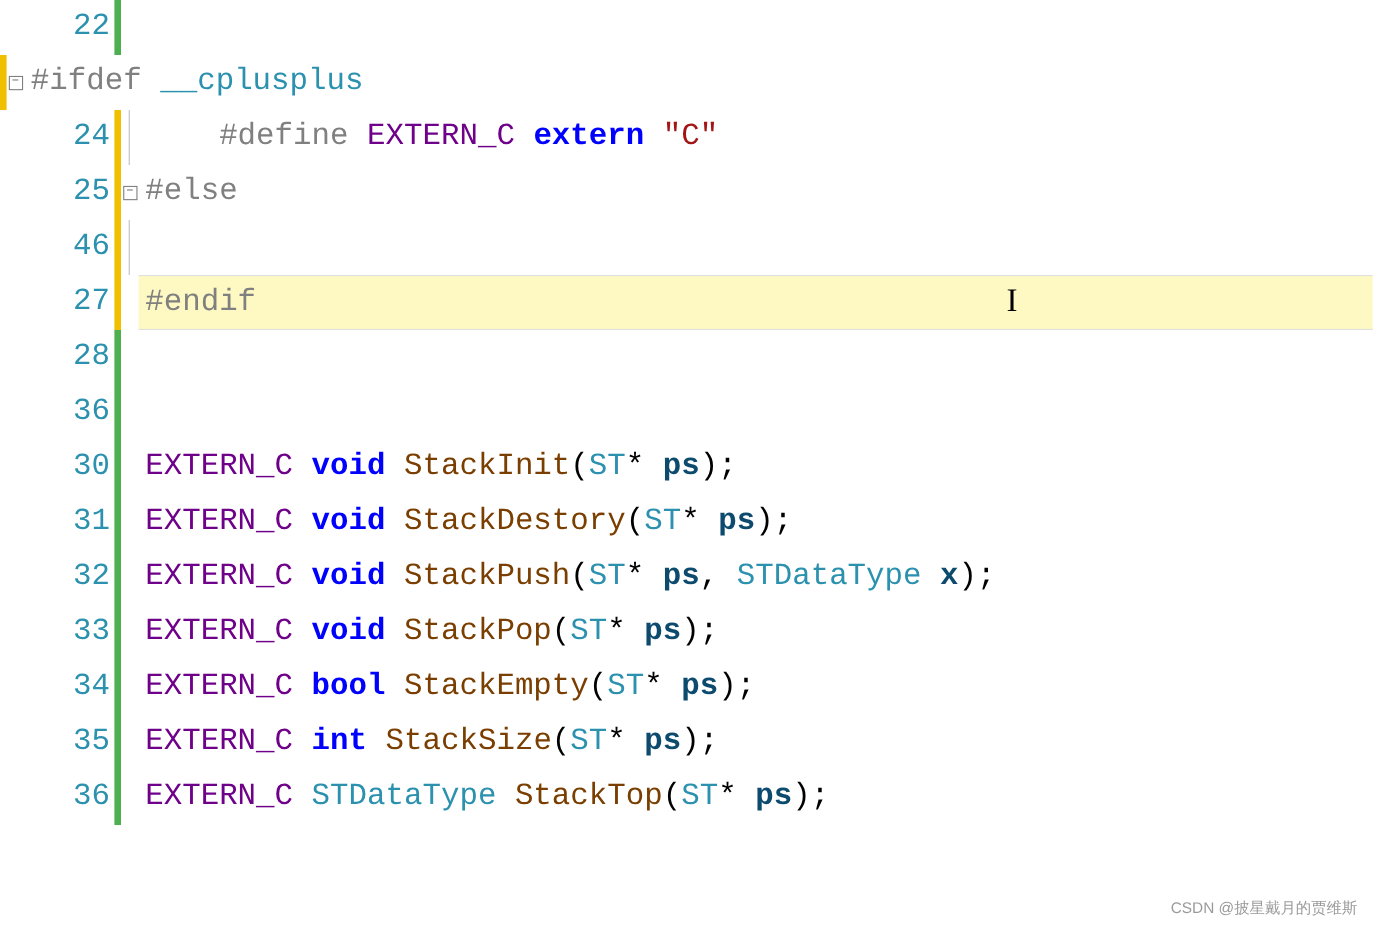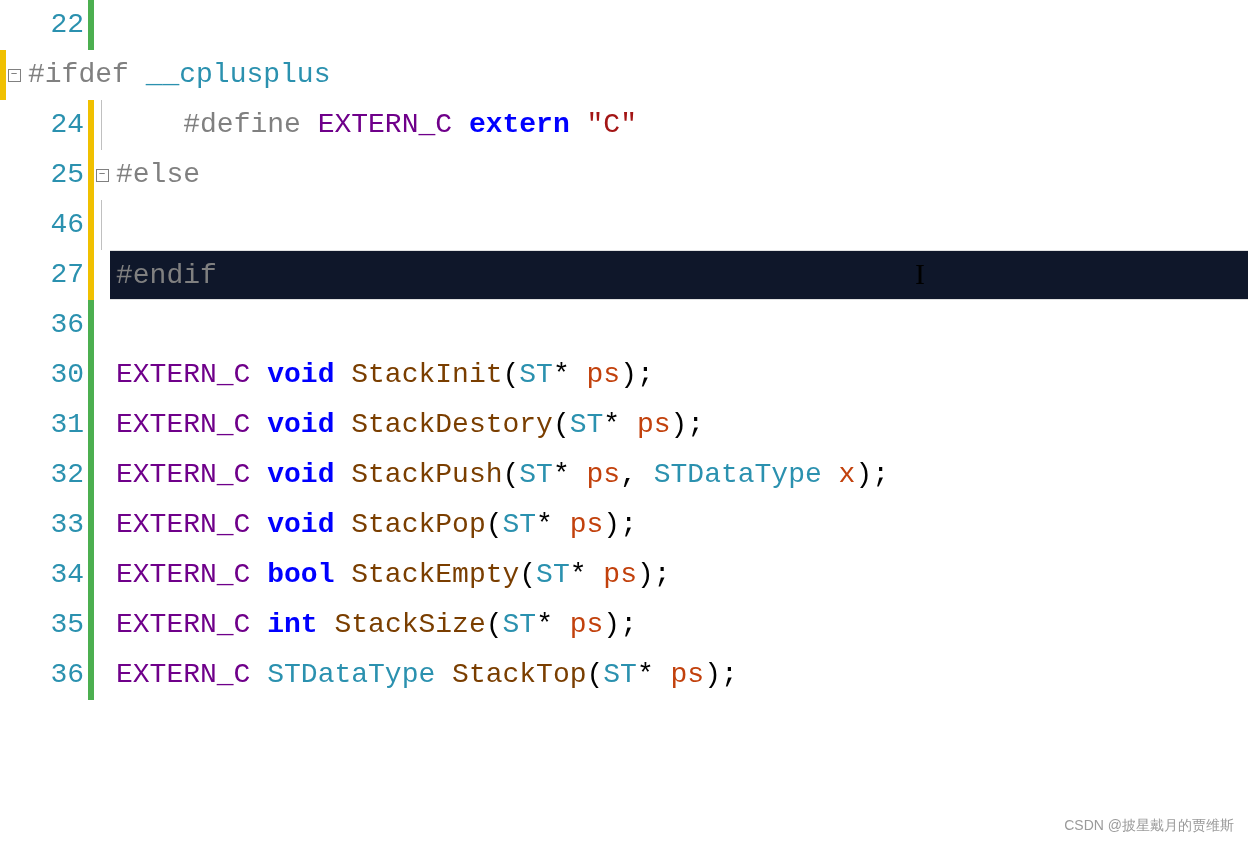--- a/index.html
+++ b/index.html
@@ -19,21 +19,21 @@
     height: 100%;
   }
   .line {
     display: flex;
     align-items: stretch;
     height: 50px;
     line-height: 50px;
     white-space: pre;
   }
   .gutter {
-    width: 88px;
+    width: 104px;
     text-align: right;
     padding-right: 4px;
     color: #2b91af;
     font-size: 28px;
     box-sizing: border-box;
     user-select: none;
   }
   .change-bar {
     width: 6px;
     flex: 0 0 6px;
@@ -66,33 +66,33 @@
     background: #c0c0c0;
     left: 7px;
     top: 0;
     bottom: 0;
   }
   .code {
     padding-left: 6px;
     flex: 1;
   }
   .highlight-line {
-    background: #0f172a;
+    background: #fef9c3;
     border-top: 1px solid #e0e0e0;
     border-bottom: 1px solid #e0e0e0;
     box-sizing: border-box;
   }
   
   .pp     { color: #808080; }          
   .pp-inactive { color: #a0a0b0; }     
   .macro  { color: #6f008a; }          
   .kw     { color: #0000ff; font-weight: bold; }          
   .type   { color: #2b91af; }          
   .func   { color: #7a3e00; }          
-  .param  { color: #c2410c; }          
+  .param  { color: #0c4a6e; font-weight: bold; }          
   .str    { color: #a31515; }          
   .punct  { color: #000000; }
   .watermark {
     position: absolute;
     right: 14px;
     bottom: 12px;
     color: rgba(120,120,120,0.75);
     font-family: "Microsoft YaHei", sans-serif;
     font-size: 14px;
     pointer-events: none;
@@ -108,20 +108,21 @@
 </head>
 <body>
 
 <div class="editor" id="editor">
     <div class="line"><div class="gutter">22</div><div class="change-bar green"></div><div class="fold-col"></div><div class="code"></div></div>
     <div class="line"><div class="change-bar yellow"></div><div class="fold-col"><div class="fold-box">−</div></div><div class="code"><span class="pp">#ifdef</span><span class="punct"> </span><span class="type">__cplusplus</span></div></div>
     <div class="line"><div class="gutter">24</div><div class="change-bar yellow"></div><div class="fold-col"><div class="fold-line-v"></div></div><div class="code"><span class="punct">    </span><span class="pp">#define</span><span class="punct"> </span><span class="macro">EXTERN_C</span><span class="punct"> </span><span class="kw">extern</span><span class="punct"> </span><span class="str">"C"</span></div></div>
     <div class="line"><div class="gutter">25</div><div class="change-bar yellow"></div><div class="fold-col"><div class="fold-box">−</div></div><div class="code"><span class="pp">#else</span></div></div>
     <div class="line"><div class="gutter">46</div><div class="change-bar yellow"></div><div class="fold-col"><div class="fold-line-v"></div></div><div class="code"><span class="punct">    </span></div></div>
     <div class="line"><div class="gutter">27</div><div class="change-bar yellow"></div><div class="fold-col"></div><div class="code highlight-line"><span class="pp">#endif</span></div></div>
+    <div class="line"><div class="gutter">28</div><div class="change-bar green"></div><div class="fold-col"></div><div class="code"></div></div>
     <div class="line"><div class="gutter">36</div><div class="change-bar green"></div><div class="fold-col"></div><div class="code"></div></div>
     <div class="line"><div class="gutter">30</div><div class="change-bar green"></div><div class="fold-col"></div><div class="code"><span class="macro">EXTERN_C</span><span class="punct"> </span><span class="kw">void</span><span class="punct"> </span><span class="func">StackInit</span><span class="punct">(</span><span class="type">ST</span><span class="punct">* </span><span class="param">ps</span><span class="punct">);</span></div></div>
     <div class="line"><div class="gutter">31</div><div class="change-bar green"></div><div class="fold-col"></div><div class="code"><span class="macro">EXTERN_C</span><span class="punct"> </span><span class="kw">void</span><span class="punct"> </span><span class="func">StackDestory</span><span class="punct">(</span><span class="type">ST</span><span class="punct">* </span><span class="param">ps</span><span class="punct">);</span></div></div>
     <div class="line"><div class="gutter">32</div><div class="change-bar green"></div><div class="fold-col"></div><div class="code"><span class="macro">EXTERN_C</span><span class="punct"> </span><span class="kw">void</span><span class="punct"> </span><span class="func">StackPush</span><span class="punct">(</span><span class="type">ST</span><span class="punct">* </span><span class="param">ps</span><span class="punct">, </span><span class="type">STDataType</span><span class="punct"> </span><span class="param">x</span><span class="punct">);</span></div></div>
     <div class="line"><div class="gutter">33</div><div class="change-bar green"></div><div class="fold-col"></div><div class="code"><span class="macro">EXTERN_C</span><span class="punct"> </span><span class="kw">void</span><span class="punct"> </span><span class="func">StackPop</span><span class="punct">(</span><span class="type">ST</span><span class="punct">* </span><span class="param">ps</span><span class="punct">);</span></div></div>
     <div class="line"><div class="gutter">34</div><div class="change-bar green"></div><div class="fold-col"></div><div class="code"><span class="macro">EXTERN_C</span><span class="punct"> </span><span class="kw">bool</span><span class="punct"> </span><span class="func">StackEmpty</span><span class="punct">(</span><span class="type">ST</span><span class="punct">* </span><span class="param">ps</span><span class="punct">);</span></div></div>
     <div class="line"><div class="gutter">35</div><div class="change-bar green"></div><div class="fold-col"></div><div class="code"><span class="macro">EXTERN_C</span><span class="punct"> </span><span class="kw">int</span><span class="punct"> </span><span class="func">StackSize</span><span class="punct">(</span><span class="type">ST</span><span class="punct">* </span><span class="param">ps</span><span class="punct">);</span></div></div>
     <div class="line"><div class="gutter">36</div><div class="change-bar green"></div><div class="fold-col"></div><div class="code"><span class="macro">EXTERN_C</span><span class="punct"> </span><span class="type">STDataType</span><span class="punct"> </span><span class="func">StackTop</span><span class="punct">(</span><span class="type">ST</span><span class="punct">* </span><span class="param">ps</span><span class="punct">);</span></div></div>
   </div>
 

